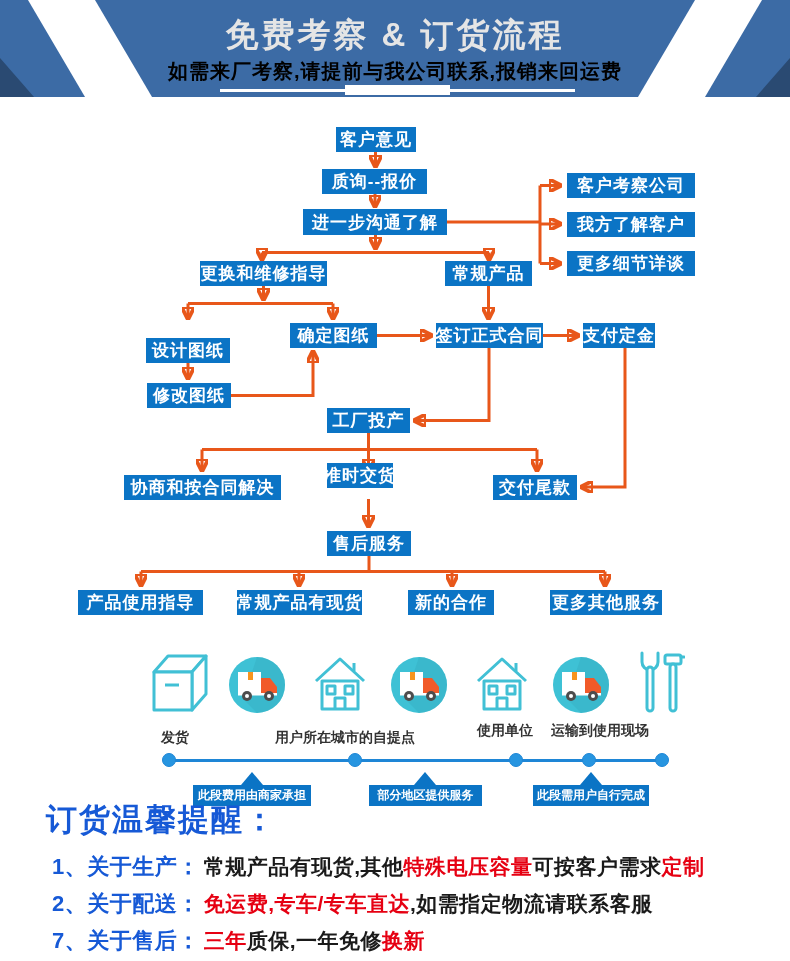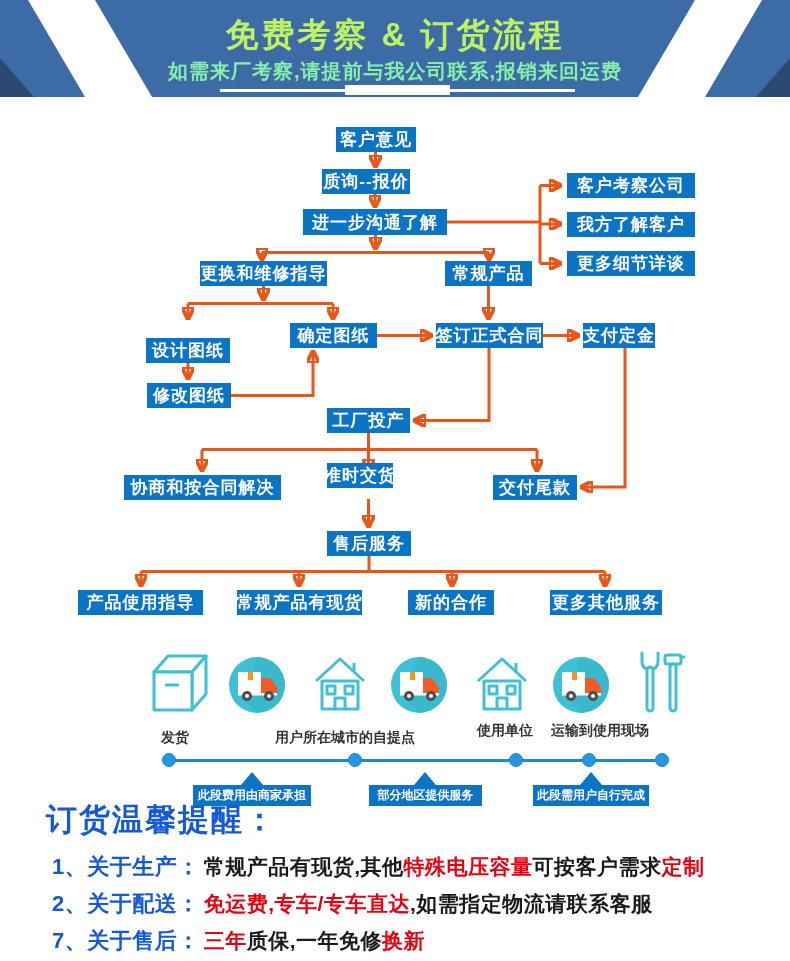--- a/index.html
+++ b/index.html
@@ -6,23 +6,23 @@
   .page{position:relative;width:790px;height:961px;margin:0 auto;background:#fff;overflow:hidden;
         font-family:"Liberation Sans","DejaVu Sans",sans-serif;}
   
   .header{position:absolute;left:0;top:0;width:790px;height:97px;background:#3c6ba5;overflow:hidden;}
   .stripe{position:absolute;inset:0;background:#ffffff;}
   .stripe.l{clip-path:polygon(28px 0,95px 0,152px 100%,85px 100%);}
   .stripe.r{clip-path:polygon(695px 0,762px 0,705px 100%,638px 100%);}
   .tri{position:absolute;inset:0;background:#2a4a72;}
   .tri.l{clip-path:polygon(0 58px,34px 100%,0 100%);}
   .tri.r{clip-path:polygon(100% 58px,100% 100%,756px 100%);}
-  .h-title{position:absolute;left:0;top:13px;width:100%;text-align:center;color:#bef264;
+  .h-title{position:absolute;left:0;top:13px;width:100%;text-align:center;color:#e5e5e5;
            font-size:33px;font-weight:bold;letter-spacing:3px;}
-  .h-sub{position:absolute;left:0;top:58px;width:100%;text-align:center;color:#86efac;
+  .h-sub{position:absolute;left:0;top:58px;width:100%;text-align:center;color:#000000;
          font-size:20px;font-weight:bold;letter-spacing:1px;}
   .h-line{position:absolute;left:220px;top:89px;width:355px;height:3px;background:#fff;}
   .h-bar{position:absolute;left:345px;top:85px;width:105px;height:10px;background:#fff;}
   
   .edges{position:absolute;left:0;top:0;width:790px;height:961px;pointer-events:none;}
   .edges path{stroke:#e8571a;stroke-width:3;fill:none;}
   .edges path.m{marker-end:url(#ah);}
   .node{position:absolute;display:flex;align-items:center;justify-content:center;
         background:#0b74c5;color:#fff;font-size:17px;font-weight:bold;white-space:nowrap;
         letter-spacing:1px;}
@@ -98,21 +98,21 @@
     <path class="m" d="M368.5 499 V524"></path>
     <path d="M369 556 V571"></path>
     <path d="M141 571.5 H605"></path>
     <path class="m" d="M141 571.5 V583"></path>
     <path class="m" d="M299 571.5 V583"></path>
     <path class="m" d="M452 571.5 V583"></path>
     <path class="m" d="M605 571.5 V583"></path>
   </svg>
 
   <div class="node" style="left:336px;top:127px;width:80px;height:25px">客户意见</div>
-  <div class="node" style="left:322px;top:169px;width:88px;height:25px">质询--报价</div>
+  <div class="node" style="left:322px;top:169px;width:105px;height:25px">质询--报价</div>
   <div class="node" style="left:303px;top:209px;width:144px;height:26px">进一步沟通了解</div>
   <div class="node" style="left:567px;top:173px;width:128px;height:25px">客户考察公司</div>
   <div class="node" style="left:567px;top:212px;width:128px;height:25px">我方了解客户</div>
   <div class="node" style="left:567px;top:251px;width:128px;height:25px">更多细节详谈</div>
   <div class="node" style="left:200px;top:261px;width:127px;height:25px">更换和维修指导</div>
   <div class="node" style="left:445px;top:261px;width:87px;height:25px">常规产品</div>
   <div class="node" style="left:146px;top:338px;width:84px;height:25px">设计图纸</div>
   <div class="node" style="left:290px;top:323px;width:87px;height:25px">确定图纸</div>
   <div class="node" style="left:436px;top:323px;width:107px;height:25px">签订正式合同</div>
   <div class="node" style="left:583px;top:323px;width:72px;height:25px">支付定金</div>

